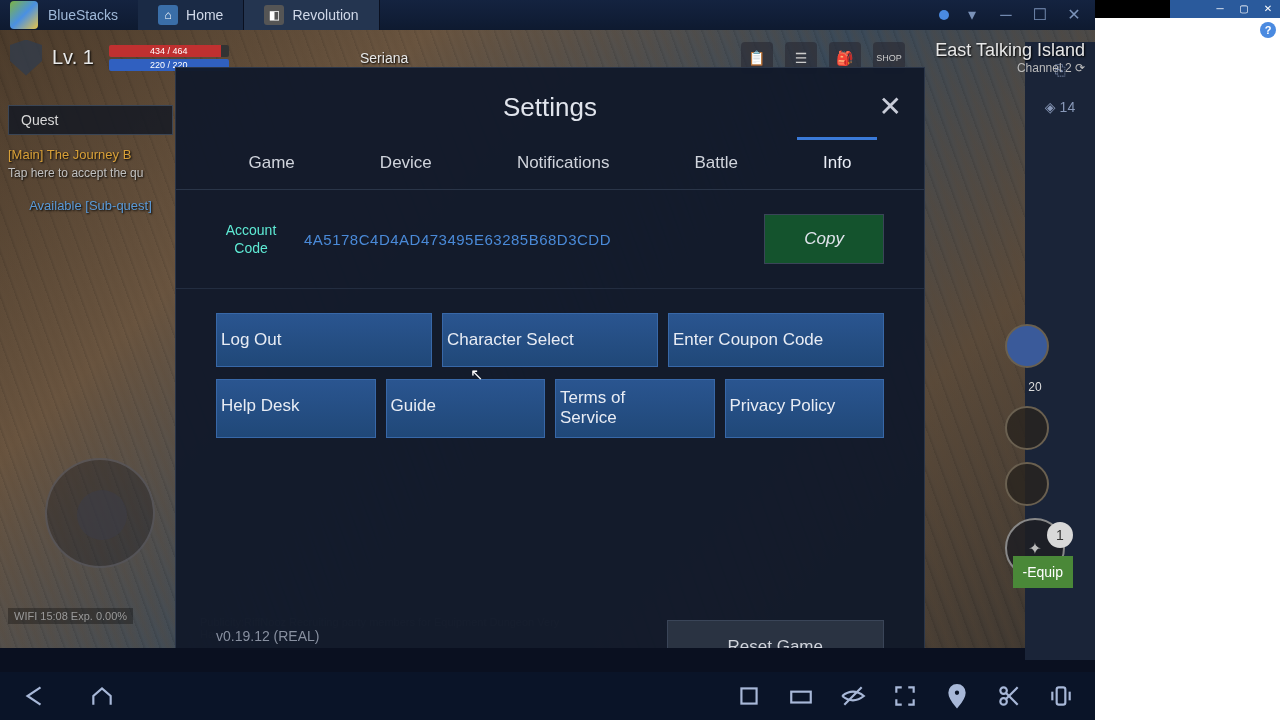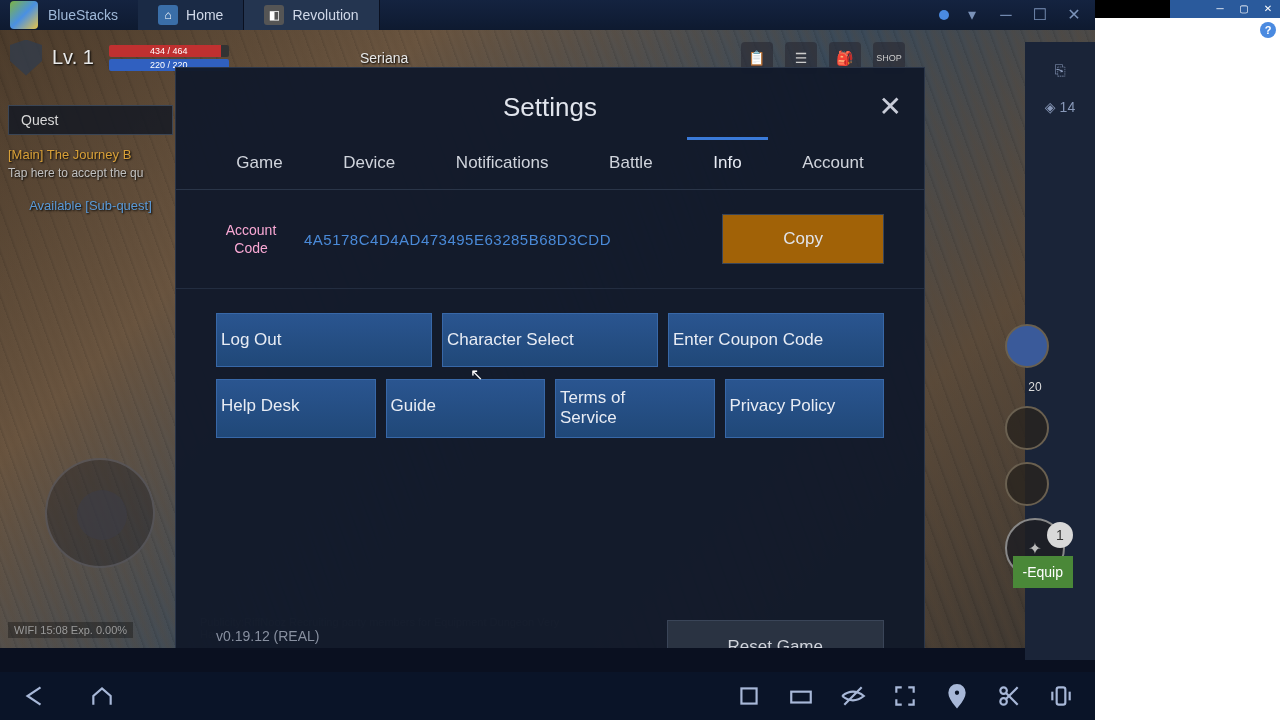--- a/index.html
+++ b/index.html
@@ -57,44 +57,44 @@
 
 .settings-modal { position: absolute; top: 37px; left: 175px; width: 750px; height: 628px; background: rgba(18, 26, 42, 0.97); border: 1px solid #2a3548; z-index: 20; }
 .modal-title { text-align: center; color: #e0e4ec; font-size: 26px; font-weight: 500; padding: 24px 0 18px; position: relative; }
 .modal-close { position: absolute; right: 22px; top: 22px; color: #c8ccd8; font-size: 28px; cursor: pointer; }
 .modal-tabs { display: flex; justify-content: space-around; padding: 0 30px; border-bottom: 1px solid #2a3548; }
 .modal-tab { color: #d0d4dc; font-size: 17px; font-weight: 500; padding: 12px 8px 16px; cursor: pointer; position: relative; }
 .modal-tab.active { color: #e8ecf4; }
 .modal-tab.active::before { content: ''; position: absolute; top: -4px; left: -18px; right: -18px; height: 3px; background: #3a7ad8; }
 
 .account-row { display: flex; align-items: center; padding: 24px 40px; border-bottom: 1px solid #232d40; }
-.account-label { color: #f9a8d4; font-size: 14px; width: 70px; text-align: center; line-height: 1.3; }
+.account-label { color: #5eead4; font-size: 14px; width: 70px; text-align: center; line-height: 1.3; }
 .account-code { color: #4a8ad8; font-size: 15px; margin-left: 18px; flex: 1; letter-spacing: 0.5px; }
-.copy-btn { background: #a16207; color: #e0e4ec; padding: 14px 60px; font-size: 17px; cursor: pointer; border: 1px solid #3a4558; }
+.copy-btn { background: #14532d; color: #e0e4ec; padding: 14px 39px; font-size: 17px; cursor: pointer; border: 1px solid #3a4558; font-style: italic; }
 
 .btn-grid { padding: 24px 40px; }
 .btn-row { display: flex; gap: 10px; margin-bottom: 12px; }
 .game-btn { flex: 1; background: linear-gradient(#2a5590, #204878); color: #e8ecf4; font-size: 17px; padding: 16px 4px; text-align: left; border: 1px solid #3868a8; cursor: pointer; }
 .game-btn.two-line { padding: 8px 4px; line-height: 1.2; }
 
 .modal-footer { position: absolute; bottom: 20px; left: 40px; right: 40px; display: flex; align-items: center; justify-content: space-between; }
 .version-text { color: #8890a0; font-size: 14px; line-height: 1.4; }
 .reset-btn { background: #2a3342; color: #d0d4dc; padding: 16px 60px; font-size: 17px; border: 1px solid #3a4558; cursor: pointer; text-decoration: underline; }
 
 
 .skill-circles { position: absolute; right: 30px; bottom: 70px; display: flex; flex-direction: column; gap: 12px; z-index: 5; }
 .skill-circle { width: 44px; height: 44px; border-radius: 50%; background: rgba(40,35,30,0.8); border: 2px solid #6a6050; }
 .skill-circle.big { width: 60px; height: 60px; background: rgba(30,30,35,0.85); border: 2px solid #888; display: flex; align-items: center; justify-content: center; color: #bbb; }
 
 
 .joystick { position: absolute; left: 45px; bottom: 80px; width: 110px; height: 110px; border-radius: 50%; background: rgba(30,30,35,0.4); border: 2px solid rgba(120,120,130,0.4); z-index: 5; }
 .joystick::after { content: ''; position: absolute; top: 30px; left: 30px; width: 50px; height: 50px; border-radius: 50%; background: rgba(60,60,70,0.6); }
 
 
-.status-bar { position: absolute; bottom: 10px; left: 8px; color: #9a9a9a; font-size: 11px; z-index: 5; background: rgba(0,0,0,0.3); padding: 2px 6px; }
+.status-bar { position: absolute; bottom: 24px; left: 8px; color: #9a9a9a; font-size: 11px; z-index: 5; background: rgba(0,0,0,0.3); padding: 2px 6px; }
 .chat-area { position: absolute; bottom: 8px; left: 200px; width: 380px; color: #888; font-size: 11px; z-index: 5; }
 
 
 .equip-btn { position: absolute; right: 22px; bottom: 60px; background: #4a8838; color: #fff; padding: 8px 10px; font-size: 14px; z-index: 5; }
 
 
 .count-badge { position: absolute; right: 22px; bottom: 100px; width: 26px; height: 26px; border-radius: 50%; background: #d8d8d8; color: #333; font-size: 14px; text-align: center; line-height: 26px; z-index: 5; }
 
 
 .bs-sidebar { position: absolute; right: 0; top: 42px; width: 70px; height: 618px; background: #1a2438; z-index: 3; display: flex; flex-direction: column; align-items: center; padding-top: 20px; gap: 20px; }
@@ -152,20 +152,24 @@
         <div class="bar hp">434 / 464</div>
         <div class="bar mp">220 / 220</div>
       </div>
       <div style="position:absolute; left:360px; color:#e8e8e8; font-size:14px; text-shadow:1px 1px 2px #000;">Seriana</div>
       <div class="hud-icons">
         <div class="hud-icon">📋</div>
         <div class="hud-icon">☰</div>
         <div class="hud-icon">🎒</div>
         <div class="hud-icon" style="font-size:9px;">SHOP</div>
       </div>
+      <div class="zone-info">
+        <div class="zone-name">East Talking Island</div>
+        <div class="zone-channel"><span>Channel 2</span> ⟳</div>
+      </div>
     </div>
 
     <div class="quest-box">
       <div class="quest-header">Quest</div>
       <div class="quest-main">[Main] The Journey B</div>
       <div class="quest-sub">Tap here to accept the qu</div>
       <div class="quest-avail">Available [Sub-quest]</div>
     </div>
 
     <div class="joystick"></div>
@@ -188,21 +192,20 @@
       <div class="modal-title">
         <span>Settings</span>
         <span class="modal-close">✕</span>
       </div>
       <div class="modal-tabs">
         <div class="modal-tab">Game</div>
         <div class="modal-tab">Device</div>
         <div class="modal-tab">Notifications</div>
         <div class="modal-tab">Battle</div>
         <div class="modal-tab active">Info</div>
-        <div class="modal-tab">Account</div>
       </div>
       <div class="account-row">
         <div class="account-label">Account Code</div>
         <div class="account-code">4A5178C4D4AD473495E63285B68D3CDD</div>
         <div class="copy-btn">Copy</div>
       </div>
       <div class="btn-grid">
         <div class="btn-row">
           <div class="game-btn">Log Out</div>
           <div class="game-btn">Character Select</div>

